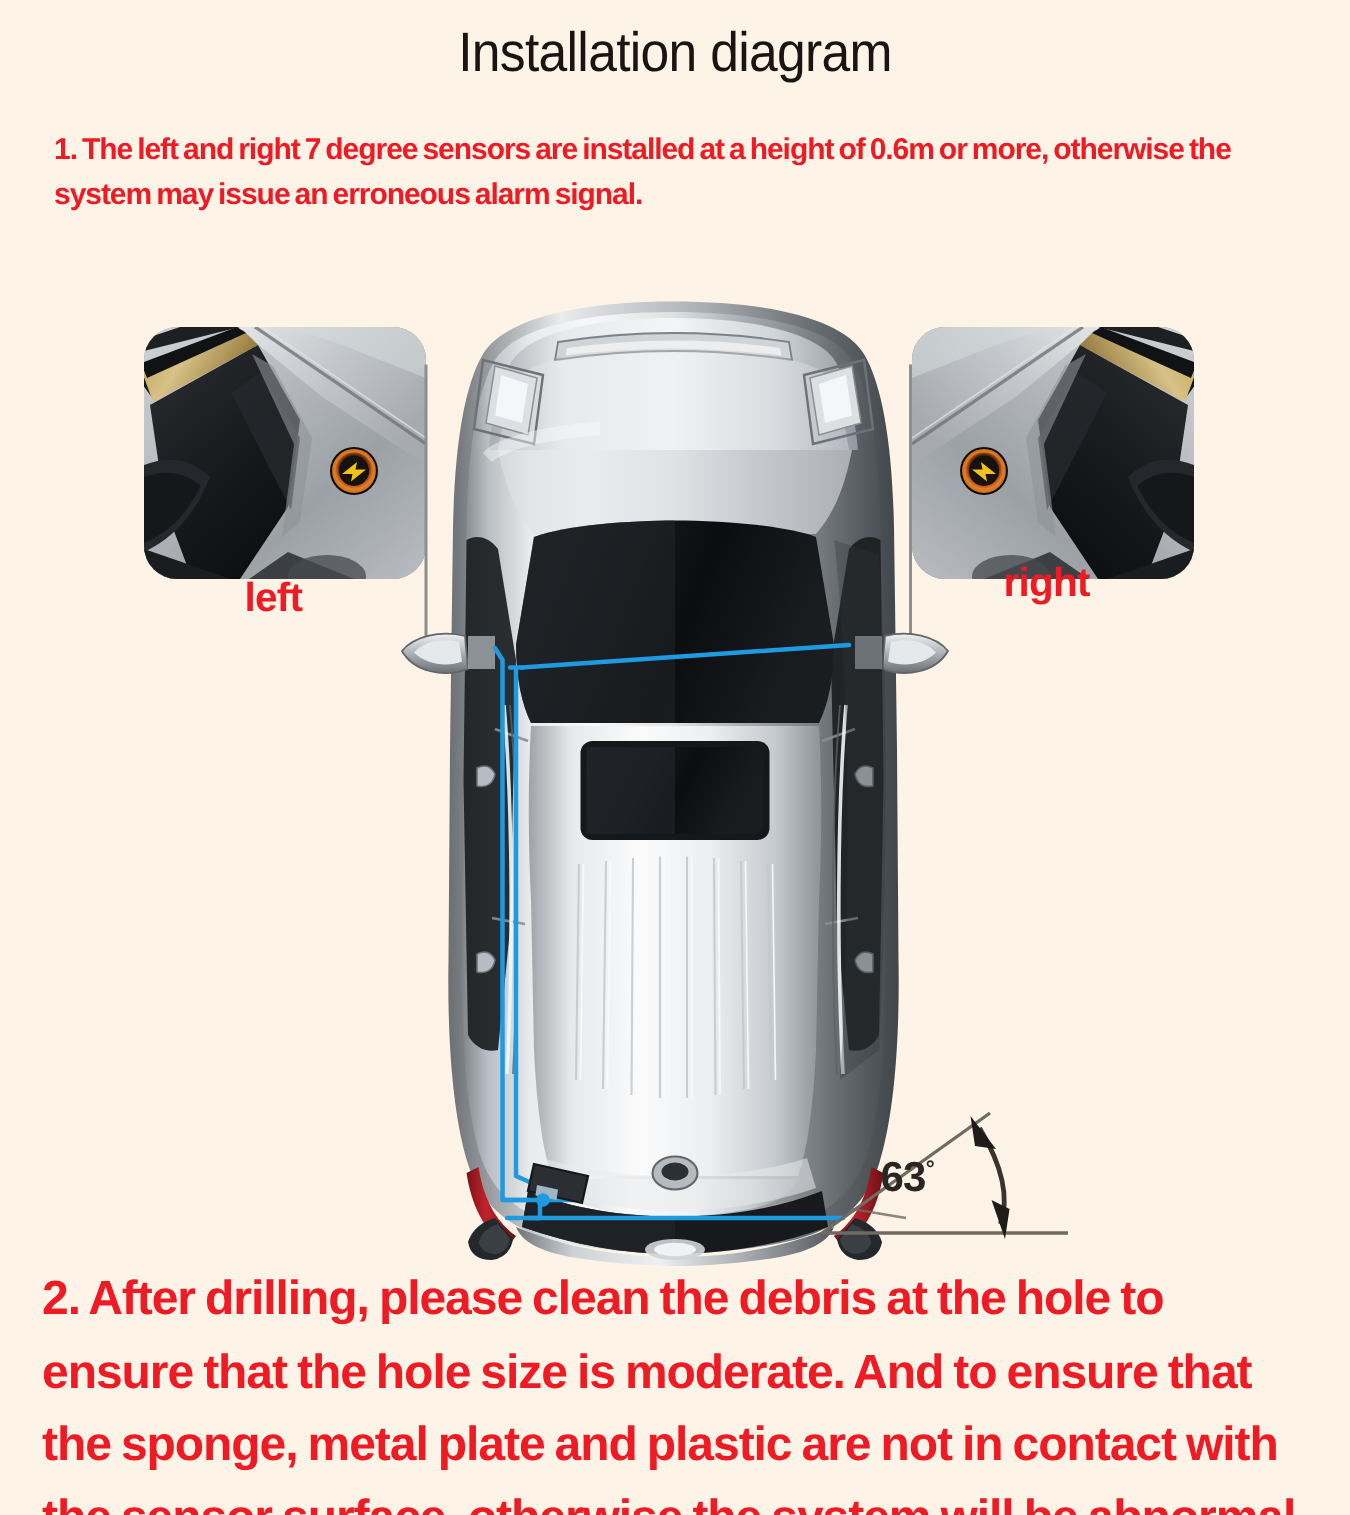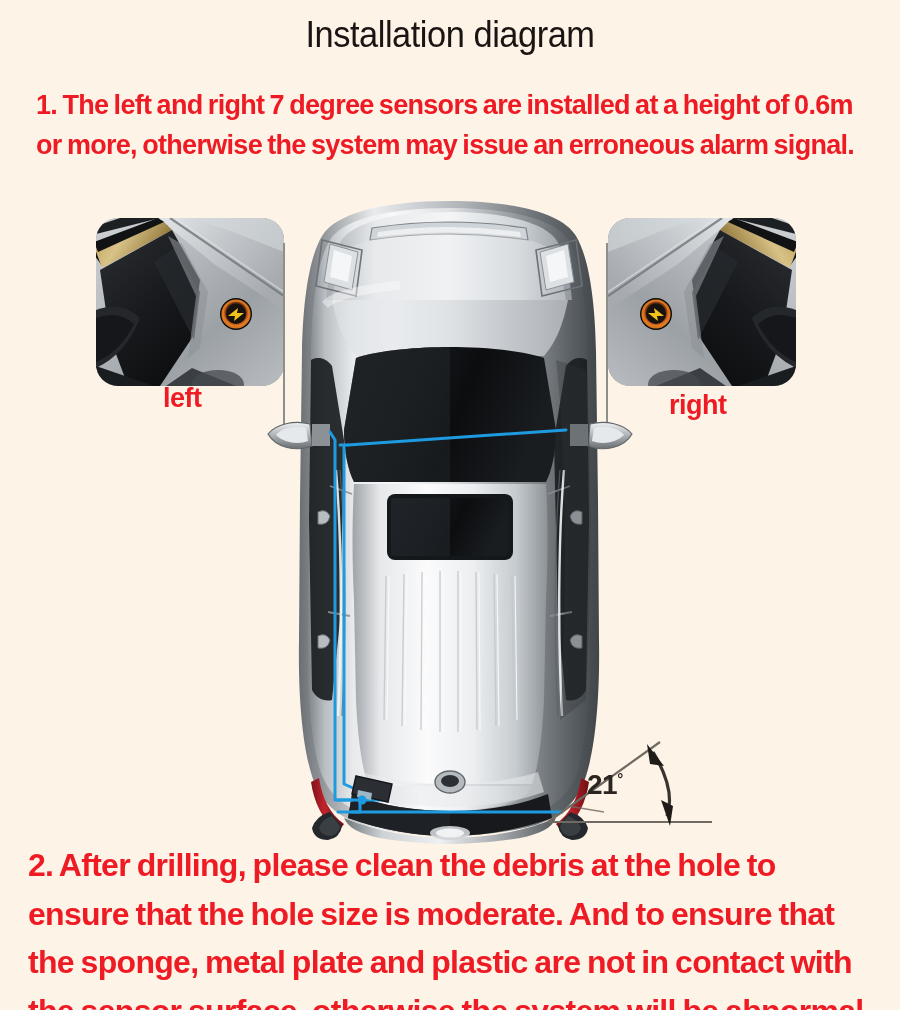--- a/index.html
+++ b/index.html
@@ -39,21 +39,21 @@
     color: #ee1b24;
     font-weight: bold;
     font-family: "Liberation Sans Narrow", "Liberation Sans", sans-serif;
     letter-spacing: -0.7px;
     word-spacing: -1.5px;
   }
   #note-1 {
     left: 36px;
     top: 86px;
     width: 832px;
-    font-size: 27px;
+    font-size: 20px;
     line-height: 1.48;
   }
   #note-2 {
     left: 28px;
     top: 841px;
     width: 850px;
     font-size: 32px;
     line-height: 1.52;
   }
 
@@ -74,21 +74,21 @@
   
   .caption {
     position: absolute;
     color: #ee1b24;
     font-weight: bold;
     font-size: 27px;
     font-family: "Liberation Sans Narrow", "Liberation Sans", sans-serif;
     letter-spacing: -0.5px;
   }
   #caption-left  { left: 163px; top: 383px; }
-  #caption-right { left: 669px; top: 390px; text-align: right; }
+  #caption-right { left: 669px; top: 373px; text-align: right; }
 
   
   .layer {
     position: absolute;
     left: 0; top: 0;
     width: 900px; height: 1010px;
     pointer-events: none;
   }
   #car-layer { pointer-events: auto; }
 
@@ -532,18 +532,18 @@
 
       <path d="M647 744 L664 766 L650 764 Z" fill="#1f1b18"></path>
 
       <path d="M670 826 L661 800 L673 806 Z" fill="#1f1b18"></path>
 
       <line x1="568" y1="806" x2="604" y2="812" stroke="#6f6a62" stroke-width="1.6" opacity="0.8"></line>
     </g>
   </svg>
 
   <div id="angle-label">
-    <span>21</span><span class="deg">°</span>
+    <span>63</span><span class="deg">°</span>
   </div>
 
   <div class="note" id="note-2">2. After drilling, please clean the debris at the hole to ensure that the hole size is moderate. And to ensure that the sponge, metal plate and plastic are not in contact with the sensor surface, otherwise the system will be abnormal (for example: false alarm)</div>
 
 </div>
 
 </body></html>

